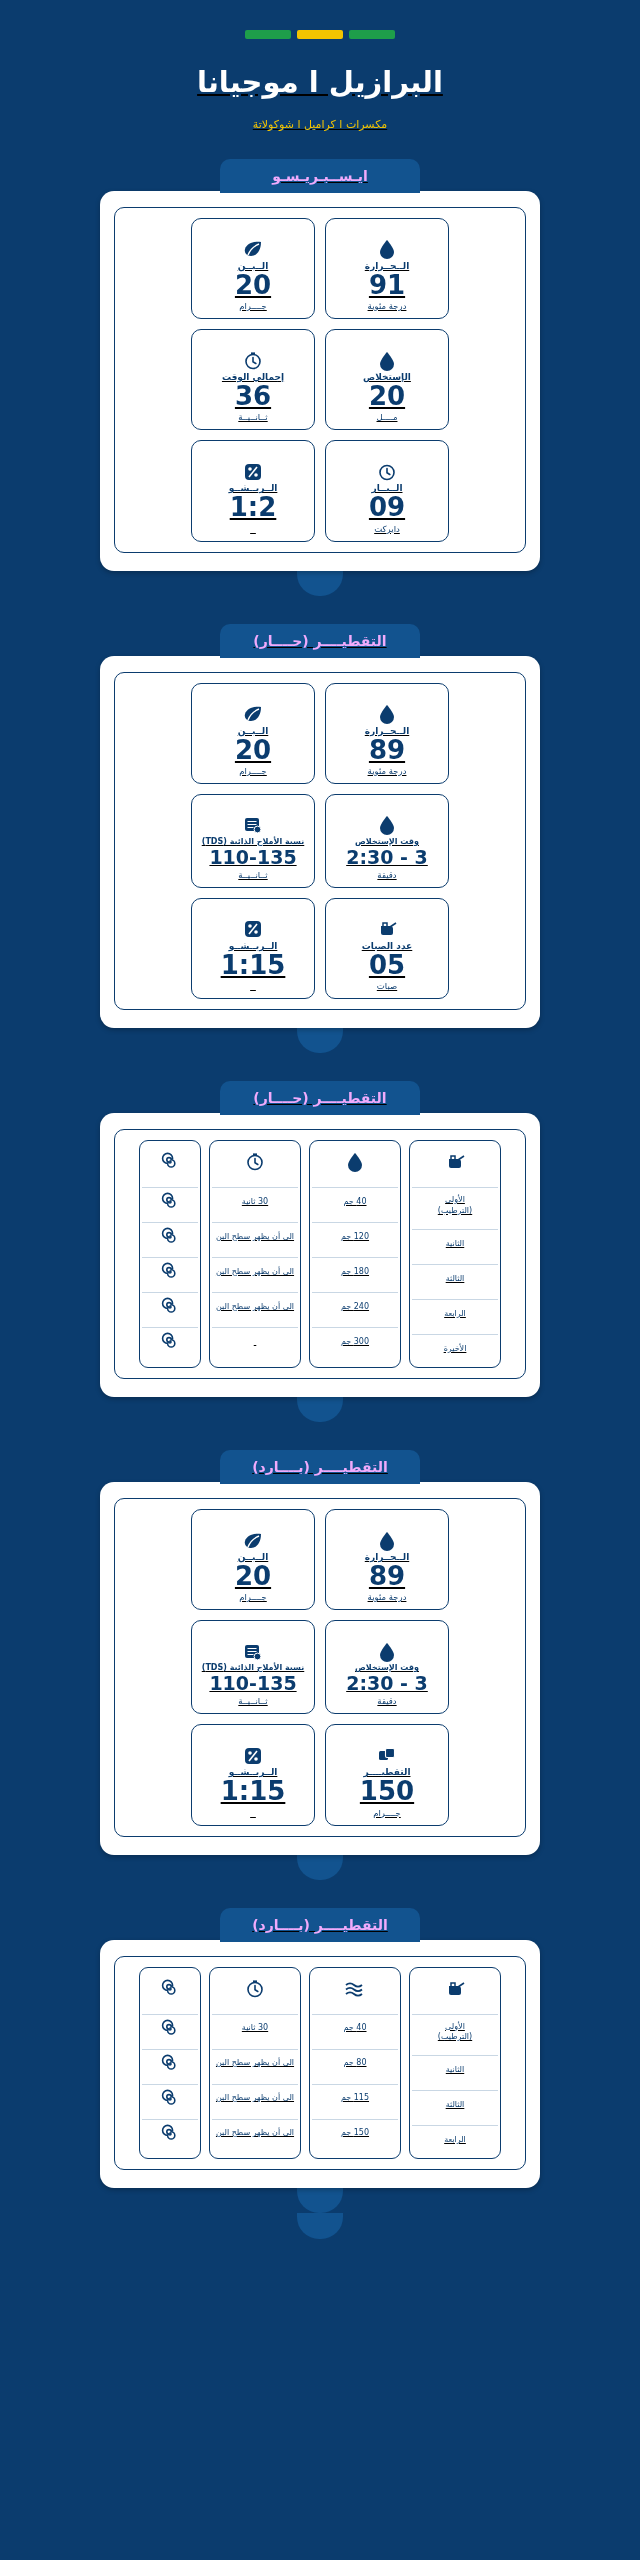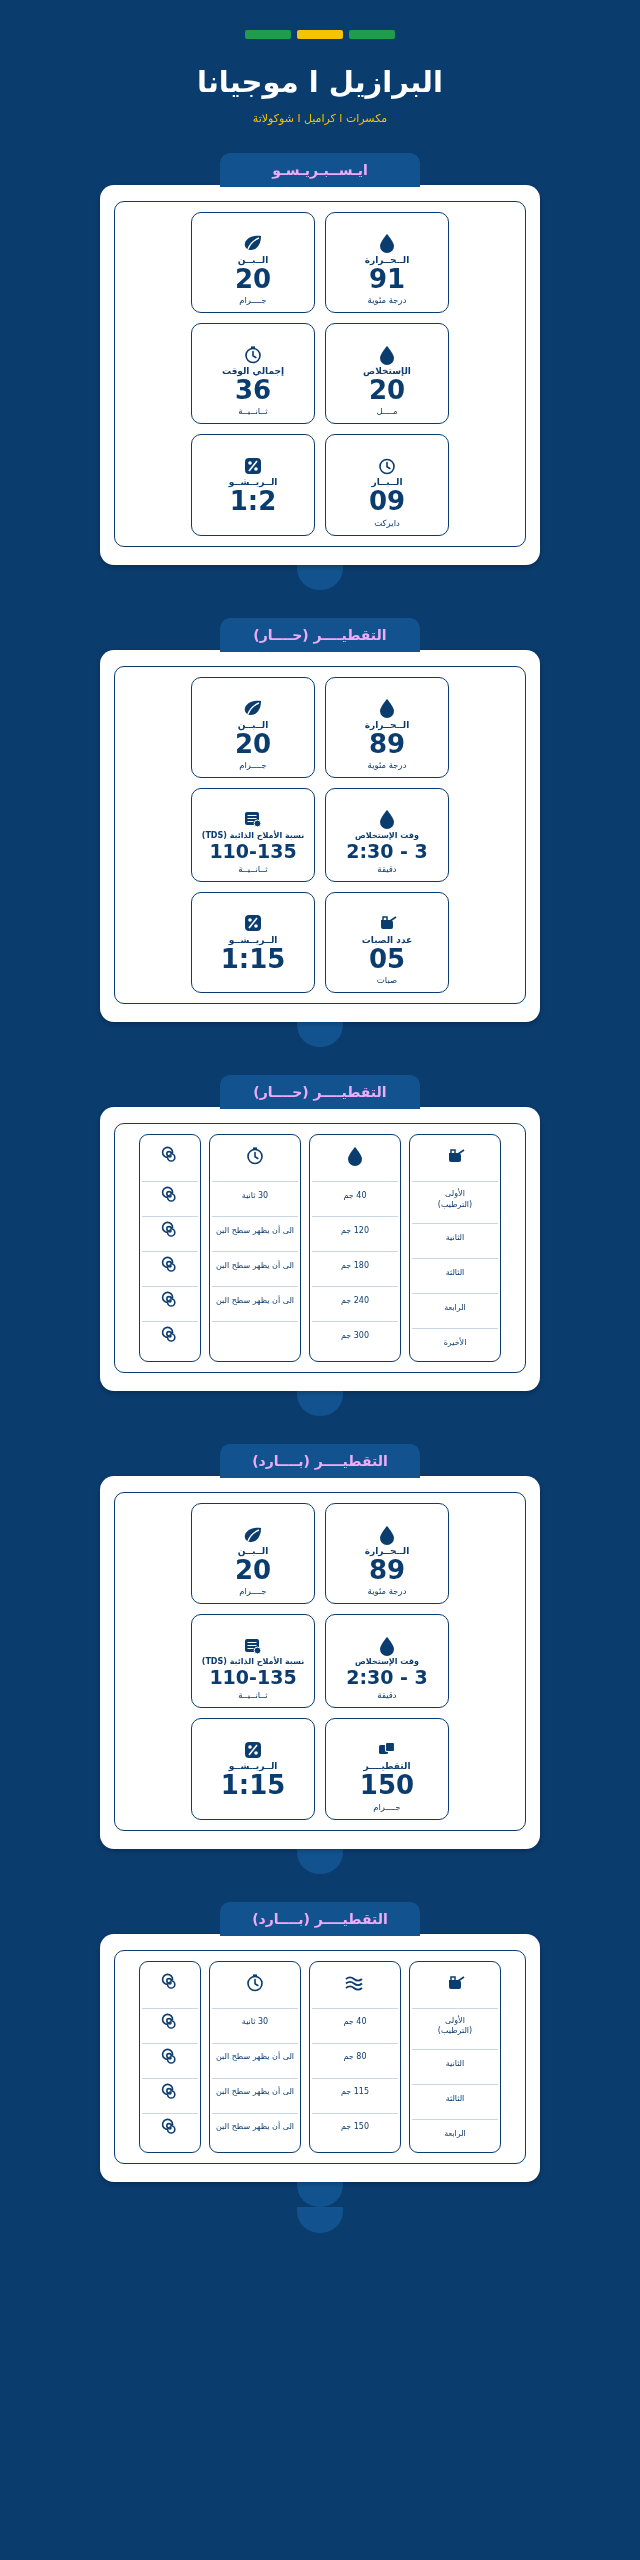--- a/index.html
+++ b/index.html
@@ -8,20 +8,21 @@
     background: #ffffff;
     font-family: "DejaVu Sans", "Liberation Sans", sans-serif;
   }
   .page {
     position: relative;
     width: 640px;
     min-height: 2560px;
     background: #0b3c6e;
     overflow: hidden;
     padding-bottom: 30px;
+    text-decoration: underline;
   }
   
   .topbars {
     display: flex;
     justify-content: center;
     gap: 6px;
     padding-top: 30px;
   }
   .topbars span {
     display: block;
@@ -37,21 +38,21 @@
     color: #ffffff;
     font-size: 29px;
     letter-spacing: 1px;
     font-weight: bold;
     line-height: 1.2;
     direction: rtl;
   }
   .header .subtitle {
     color: #f3c400;
     font-size: 11px;
-    margin-top: 12px;
+    margin-top: 18px;
     letter-spacing: 0.5px;
   }
 
   
   .section {
     position: relative;
     margin-top: 28px;
     display: flex;
     flex-direction: column;
     align-items: center;

